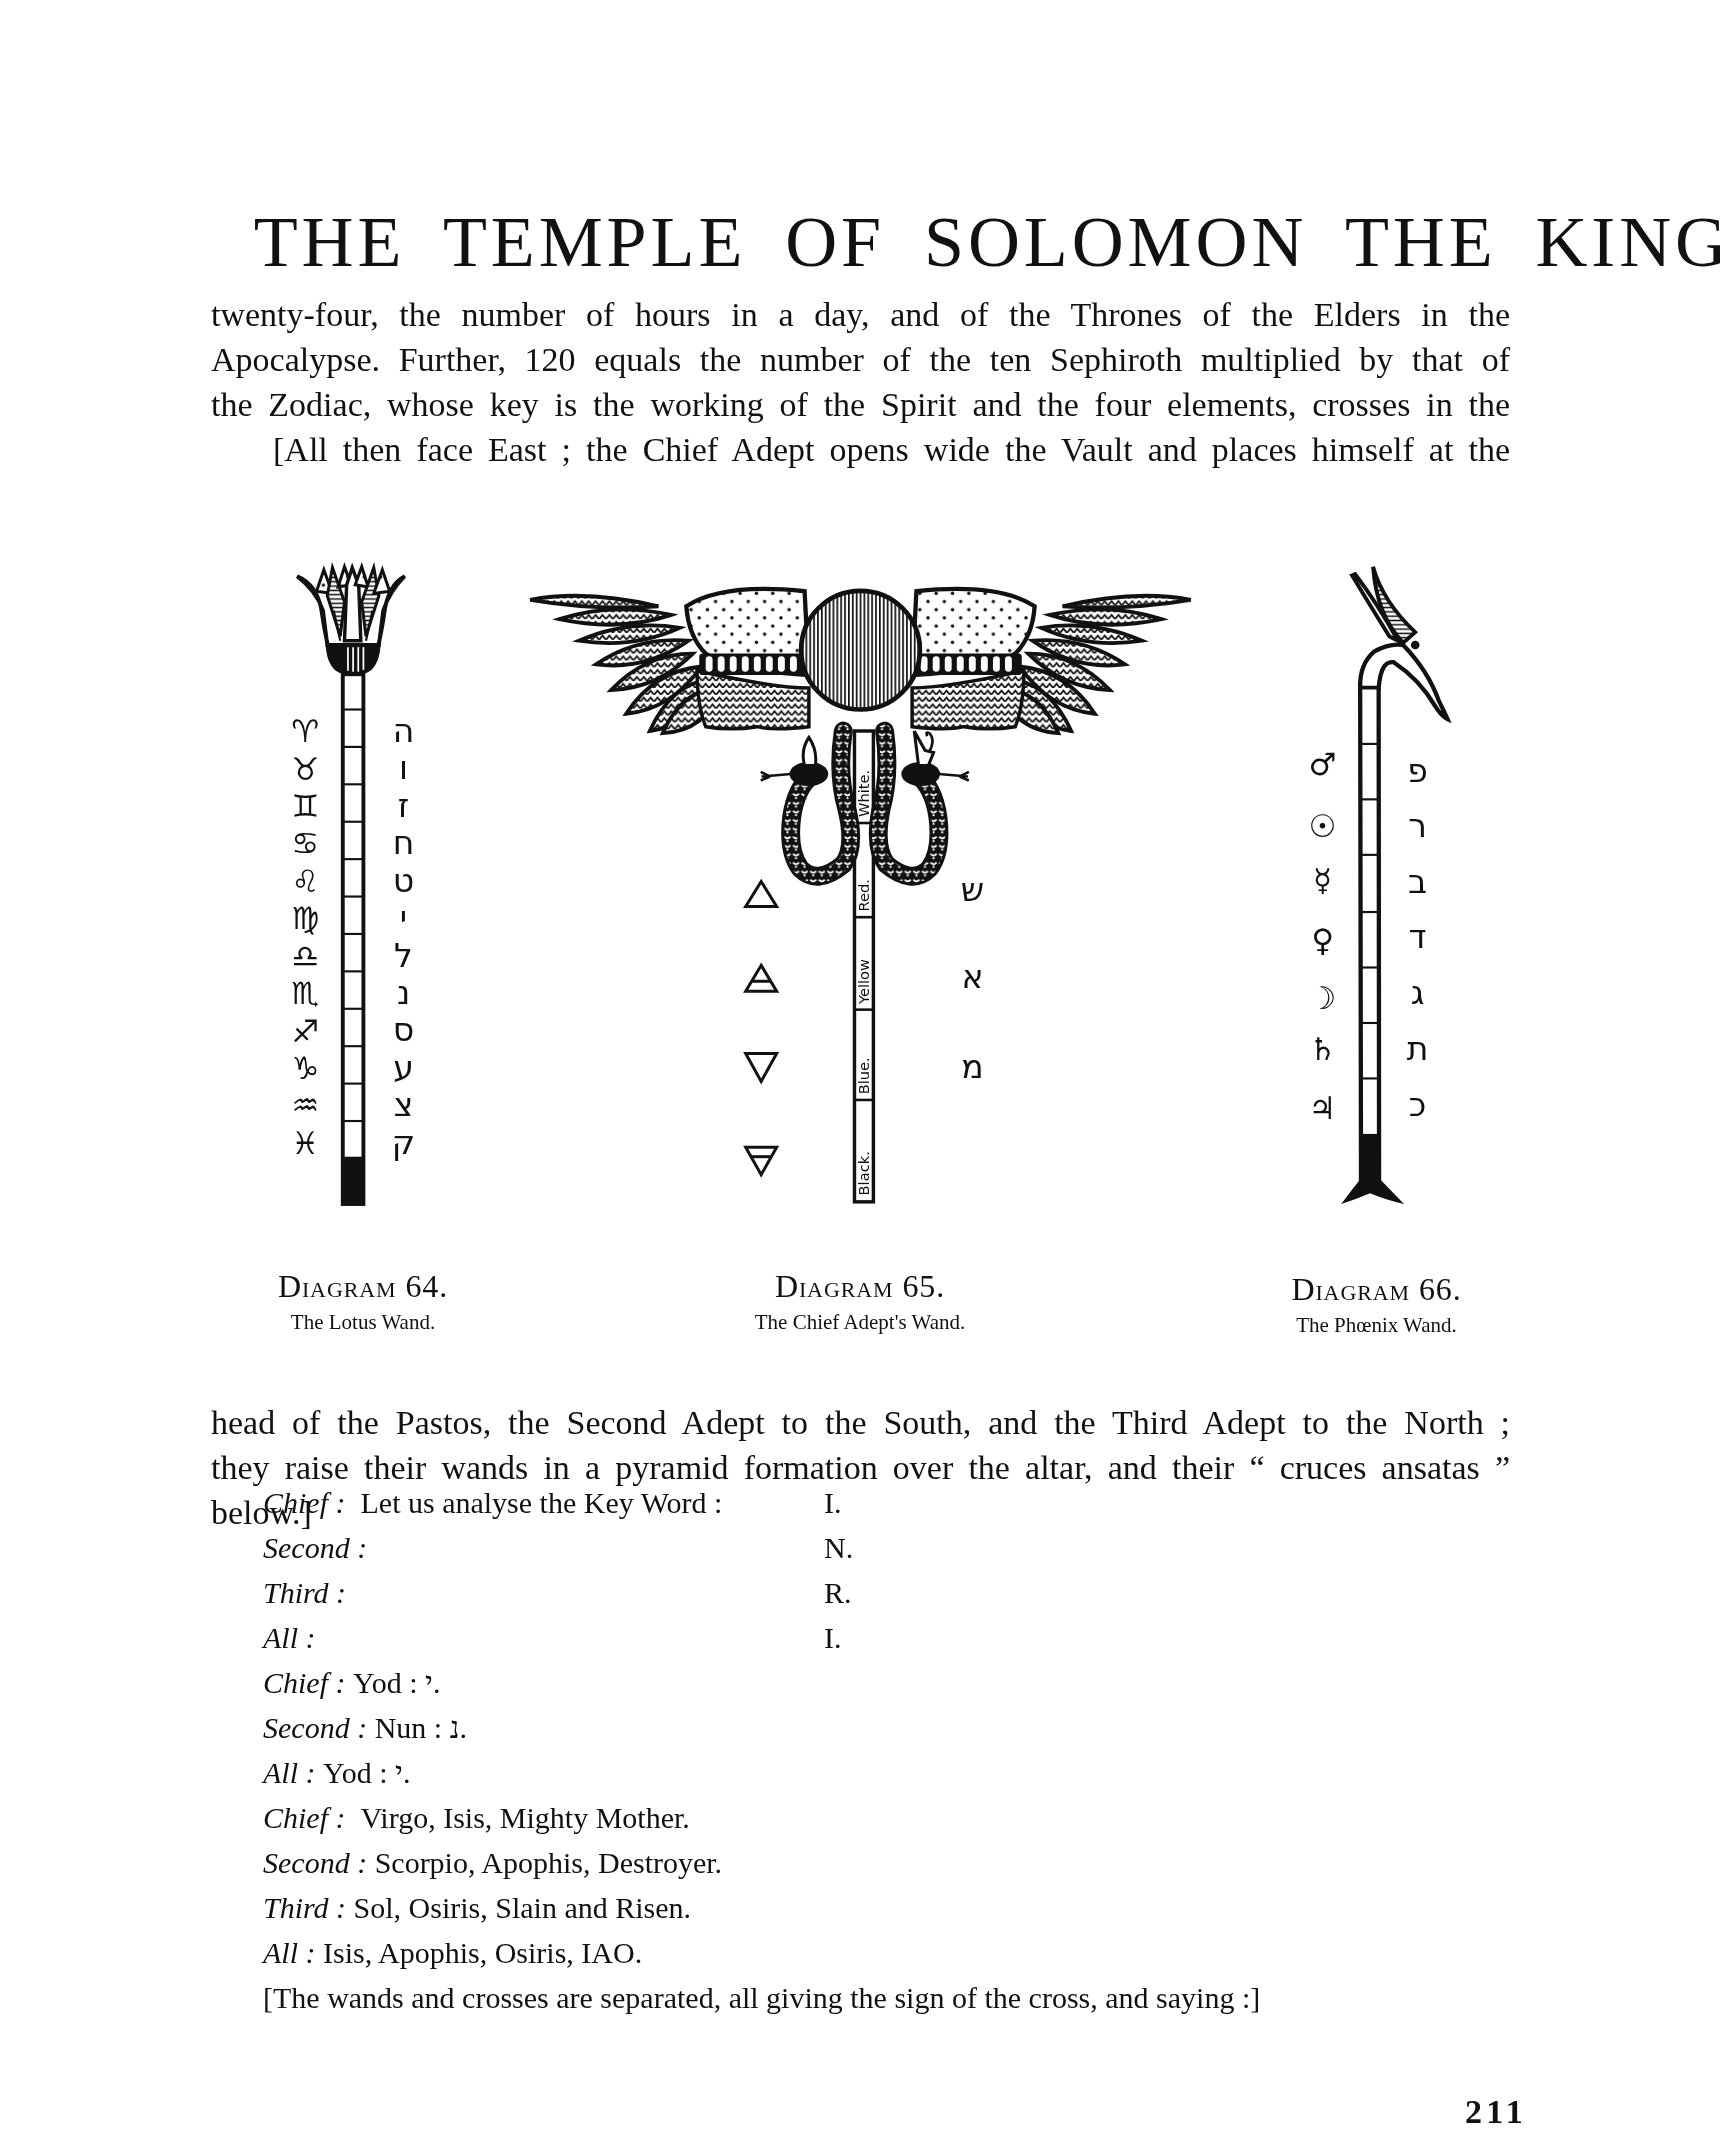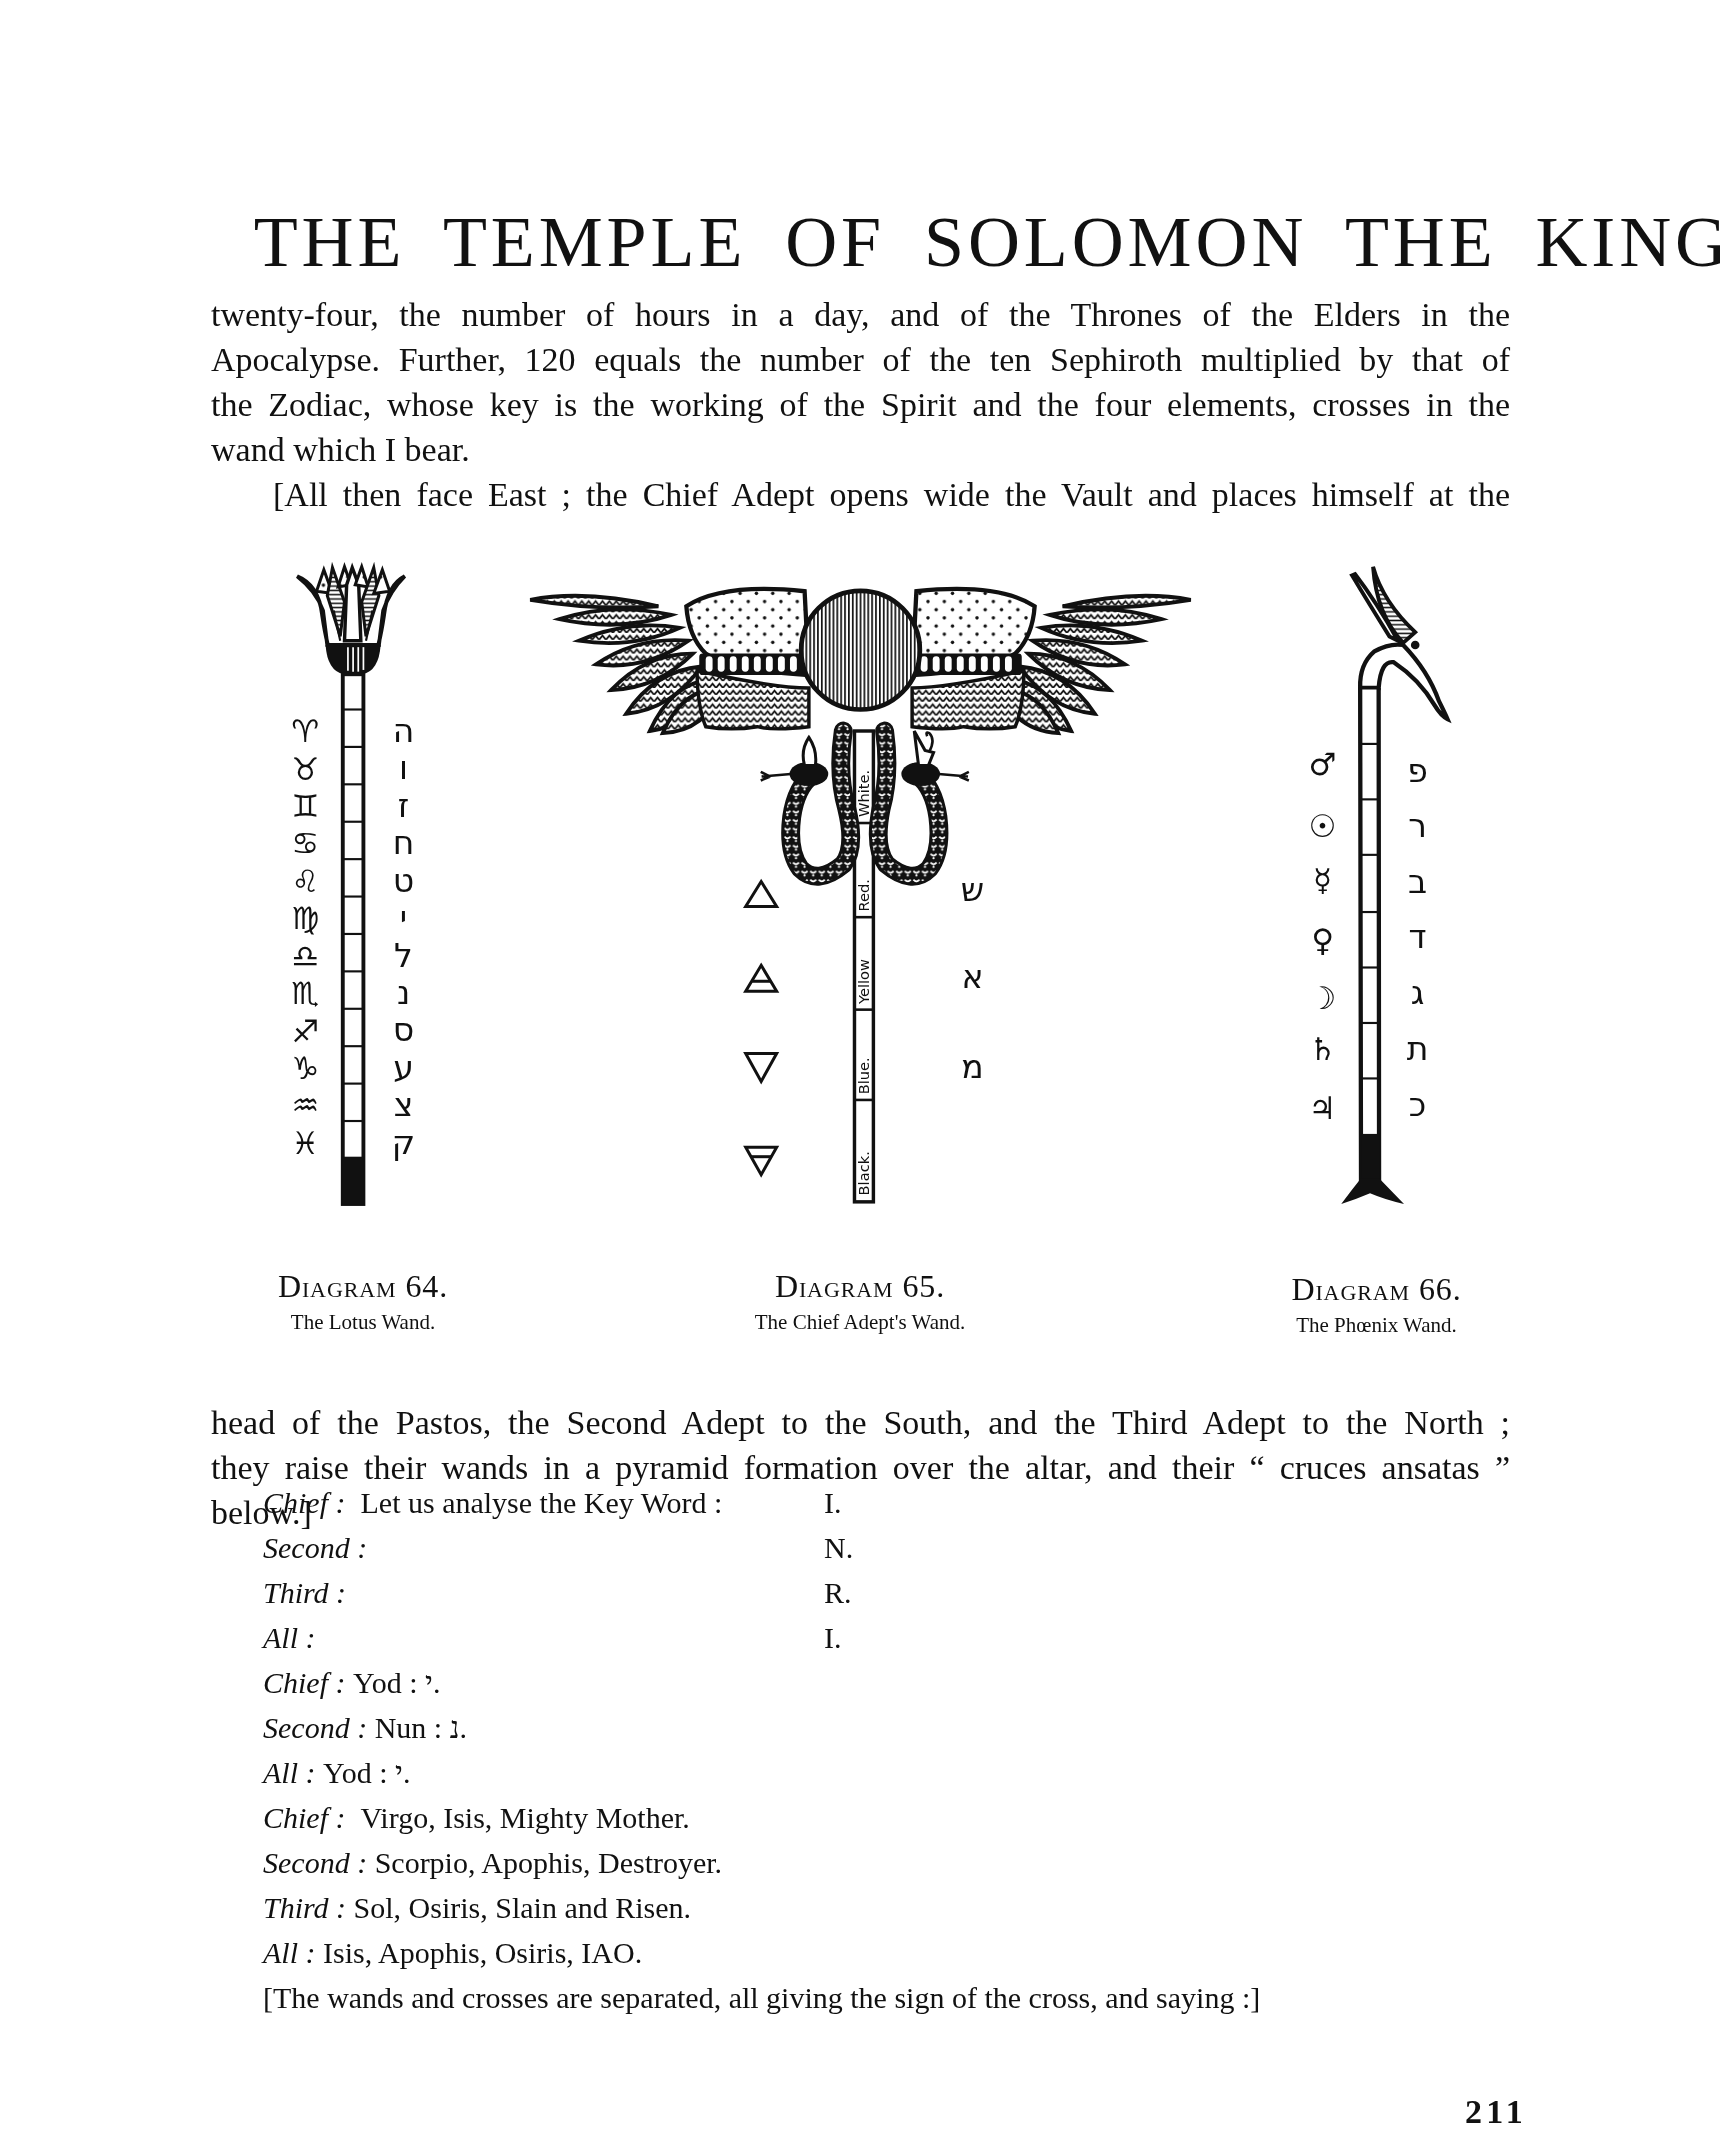--- a/index.html
+++ b/index.html
@@ -29,21 +29,20 @@
 </style>
 </head>
 <body>
 
 <div class="abs title">THE TEMPLE OF SOLOMON THE KING</div>
 
 <div class="abs body-text" style="top:292px;">
   <span class="line">twenty-four, the number of hours in a day, and of the Thrones of the Elders in the</span>
   <span class="line">Apocalypse.  Further, 120 equals the number of the ten Sephiroth multiplied by that of</span>
   <span class="line">the Zodiac, whose key is the working of the Spirit and the four elements, crosses in the</span>
-  <span class="line last">wand which I bear.</span>
   <span class="line indent">[All then face East ; the Chief Adept opens wide the Vault and places himself at the</span>
 </div>
 
 <div class="wand-fig">
   <svg width="1721" height="1290" viewBox="0 0 4000 3000">
     <defs>
       <pattern id="vlines" width="9" height="9" patternUnits="userSpaceOnUse">
         <rect width="9" height="9" fill="#fff"></rect>
         <line x1="2" y1="0" x2="2" y2="9" stroke="#111" stroke-width="4"></line>
       </pattern>

